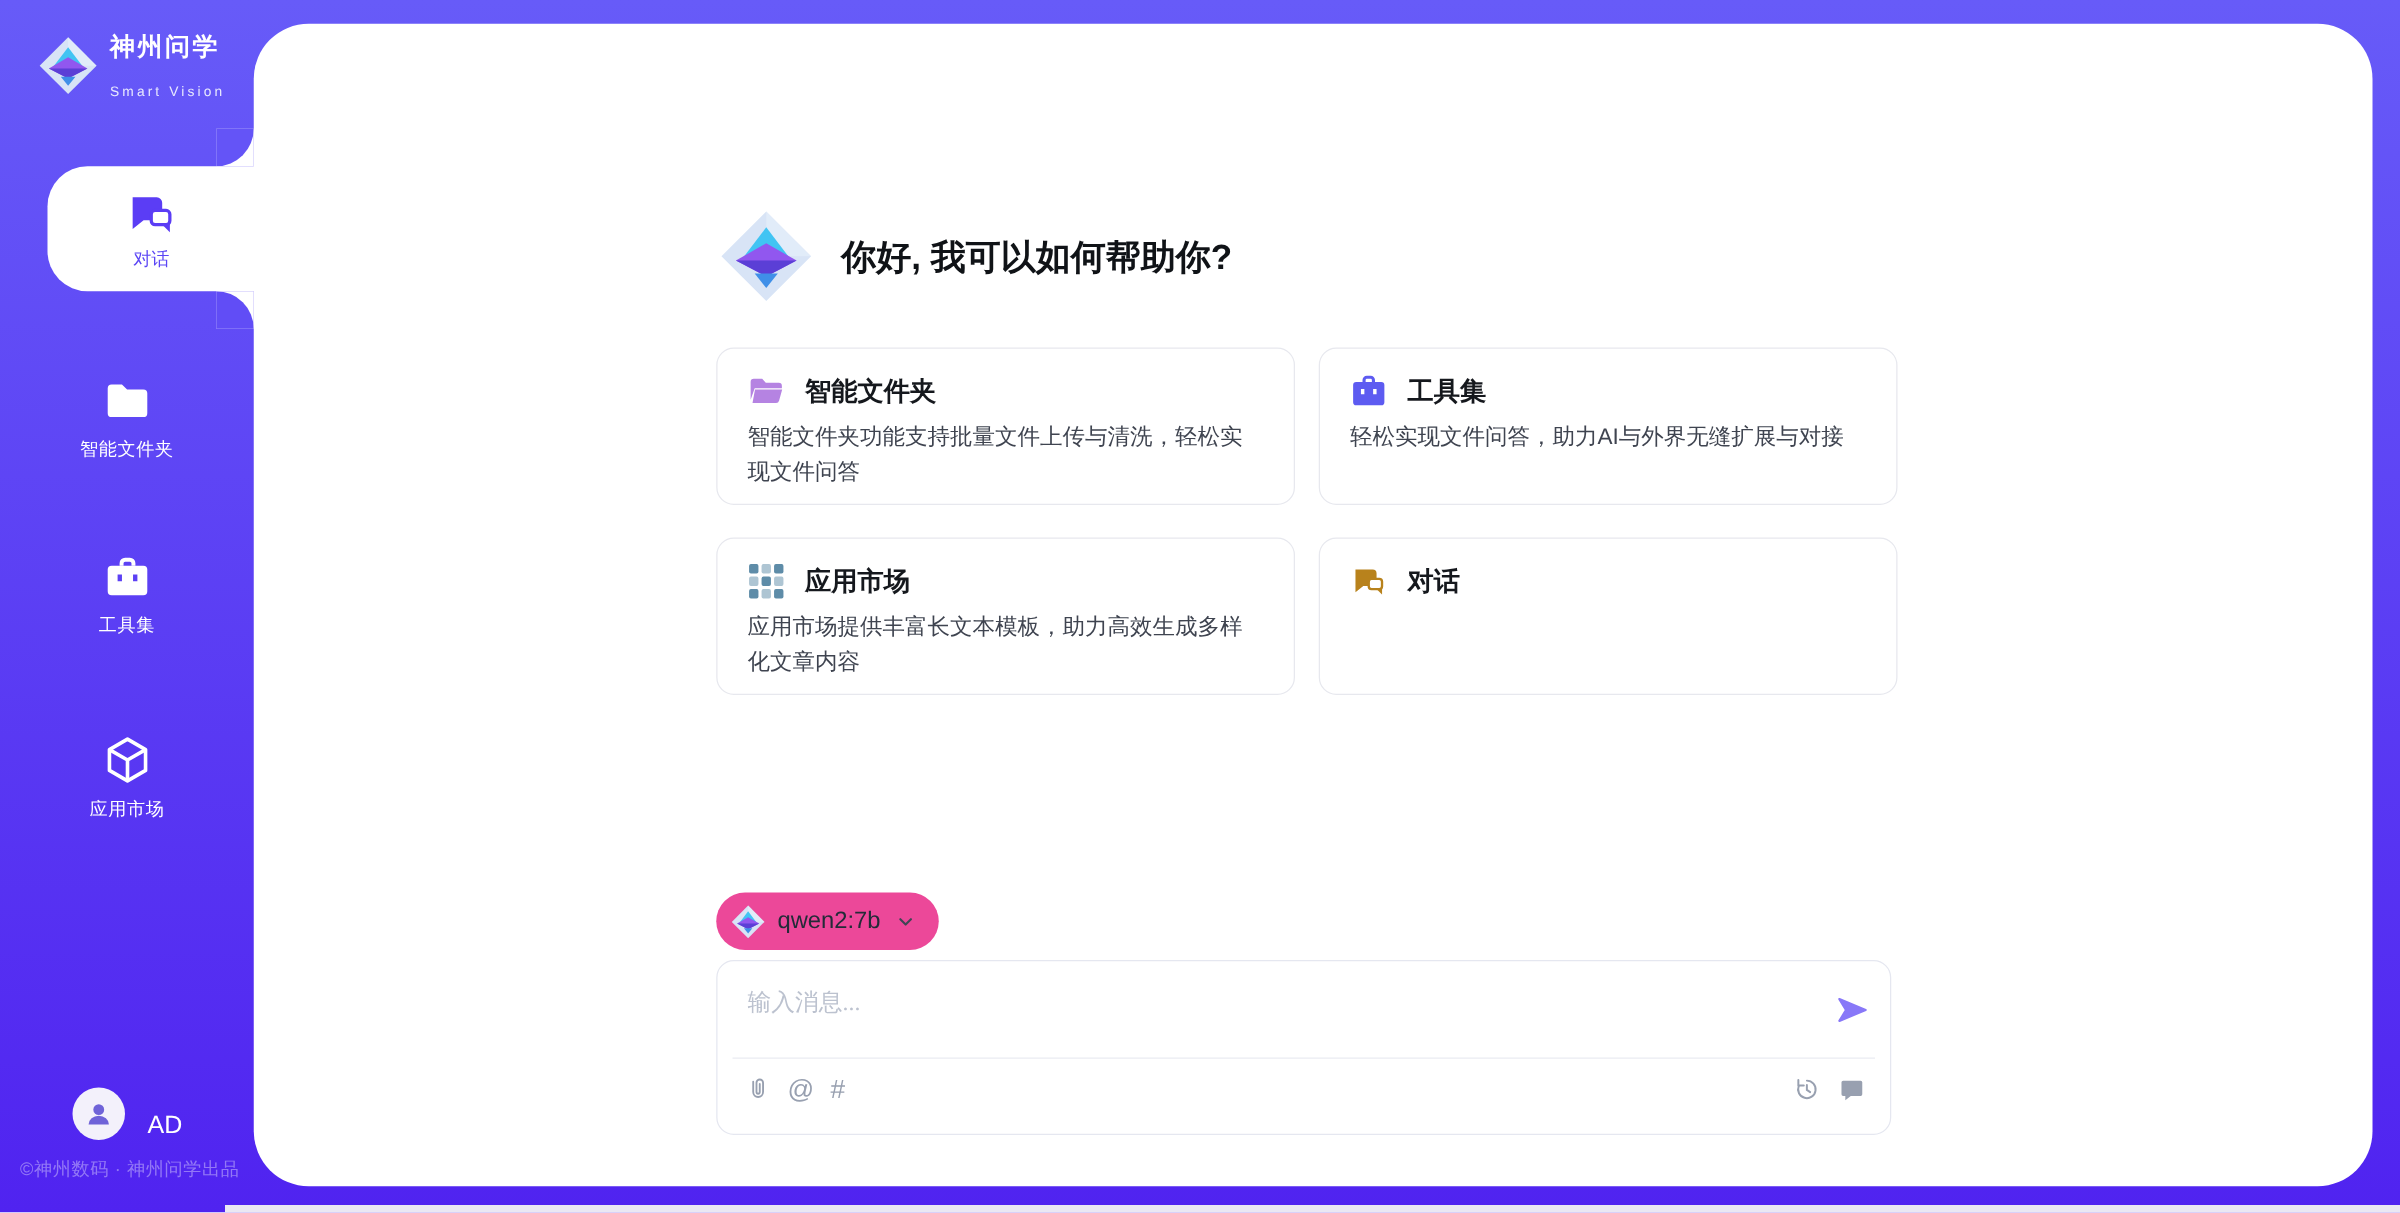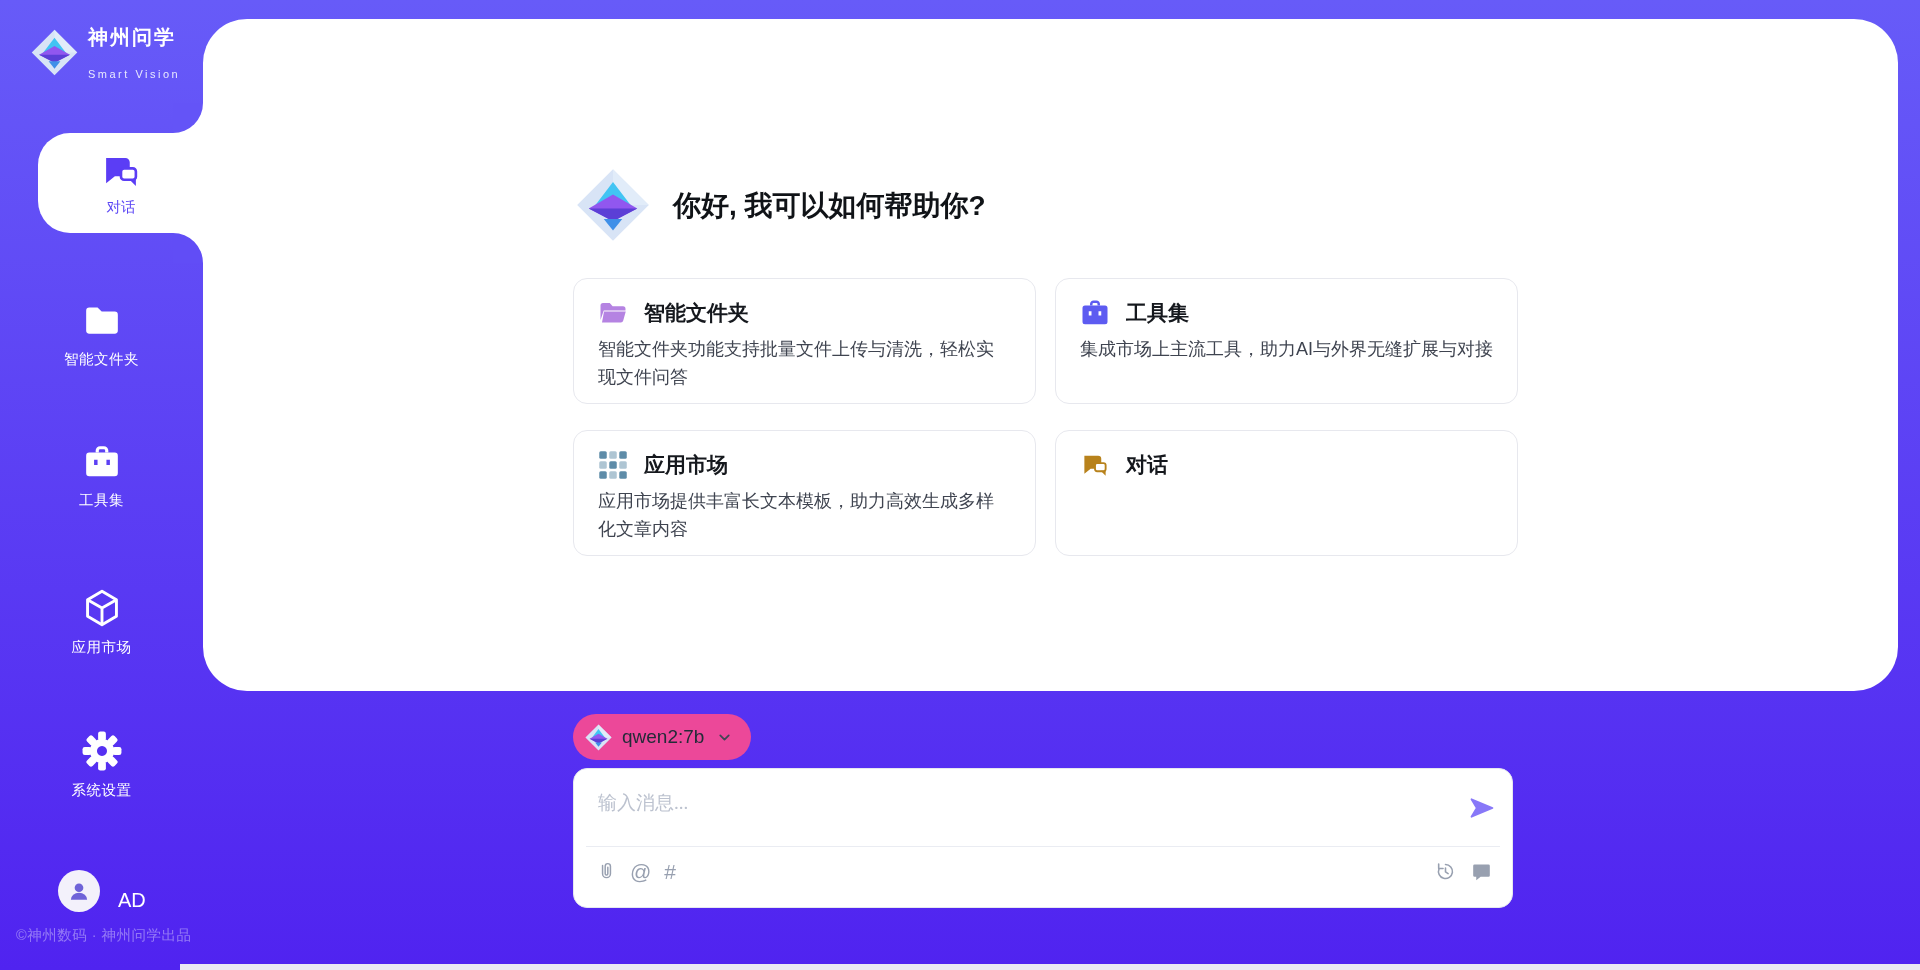--- a/index.html
+++ b/index.html
@@ -39,21 +39,21 @@
   .user-row { position:absolute; left:58px; top:870px; display:flex; align-items:flex-end; cursor:pointer; }
   .avatar { width:42px; height:42px; border-radius:50%; background:#F3F1FB;
             display:flex; align-items:center; justify-content:center; }
   .avatar svg { width:26px; height:26px; color:#6F63D8; }
   .user-name { color:#fff; font-size:20px; margin-left:18px; }
 
   .copyright { position:absolute; left:16px; top:926px; font-size:14.5px;
                color:rgba(255,255,255,.38); letter-spacing:.5px; white-space:nowrap; }
 
   
-  .panel { position:absolute; left:203px; top:19px; width:1695px; height:672px;
+  .panel { position:absolute; left:203px; top:19px; width:1695px; height:930px;
            background:#fff; border-radius:44px; }
 
   .greeting-logo { position:absolute; left:373px; top:149px; width:74px; height:74px; }
   .greeting-text { position:absolute; left:470px; top:168px; font-size:28px; font-weight:800; color:#101317; }
 
   .cards { position:absolute; left:370px; top:259px; display:grid;
            grid-template-columns:463px 463px; gap:26px 19px; }
   .card { width:463px; height:126px; background:#fff; border:1px solid #E7E8EE; border-radius:14px;
           padding:19px 24px; cursor:pointer; }
   .card-head { display:flex; align-items:center; gap:16px; }
@@ -210,26 +210,20 @@
       <span class="nav-label">工具集</span>
     </div>
 
     <div class="nav-item ni-3">
       <svg class="nav-ico" style="width:40px;height:40px">
           <use href="#cube"></use>
         </svg>
       <span class="nav-label">应用市场</span>
     </div>
 
-    <div class="nav-item ni-4">
-      <svg class="nav-ico" style="width:40px;height:40px">
-          <use href="#gear"></use>
-        </svg>
-      <span class="nav-label">系统设置</span>
-    </div>
 
     <div class="user-row">
       <span class="avatar">
         <svg>
             <use href="#person"></use>
           </svg>
       </span>
       <span class="user-name">AD</span>
     </div>
 
@@ -255,21 +249,21 @@
         <div class="card-desc">智能文件夹功能支持批量文件上传与清洗，轻松实现文件问答</div>
       </div>
 
       <div class="card">
         <div class="card-head">
           <svg class="card-ico ico-toolbox">
               <use href="#toolbox"></use>
             </svg>
           <span class="card-title">工具集</span>
         </div>
-        <div class="card-desc">集成市场上主流工具，助力AI与外界无缝扩展与对接</div>
+        <div class="card-desc">轻松实现文件问答，助力AI与外界无缝扩展与对接</div>
       </div>
 
       <div class="card">
         <div class="card-head">
           <svg class="card-ico ico-apps">
               <use href="#apps"></use>
             </svg>
           <span class="card-title">应用市场</span>
         </div>
         <div class="card-desc">应用市场提供丰富长文本模板，助力高效生成多样化文章内容</div>

